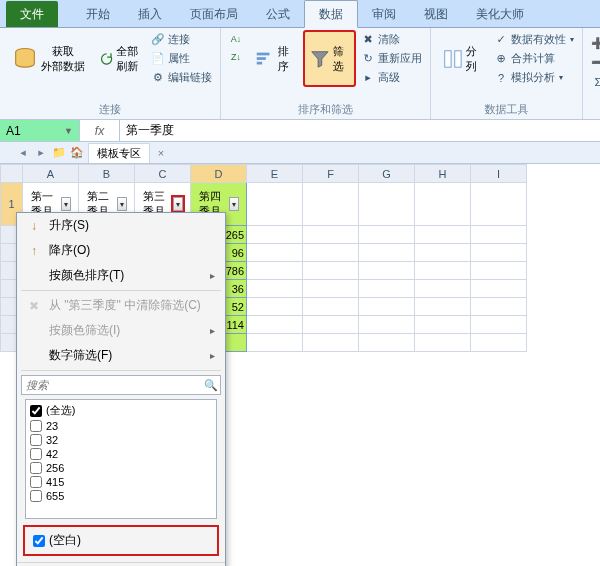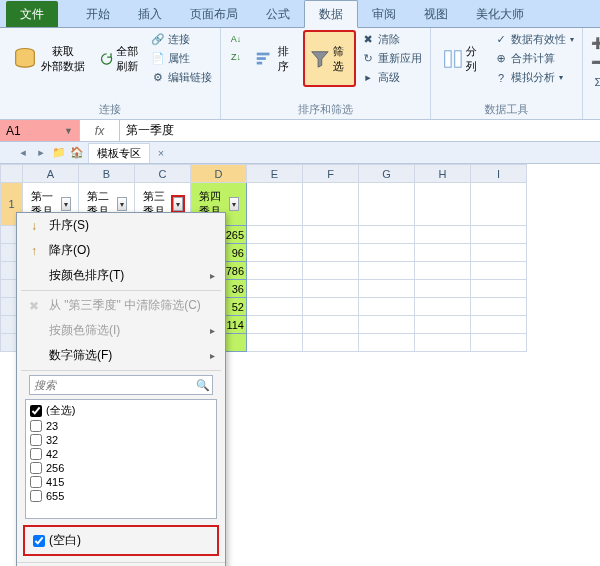--- a/index.html
+++ b/index.html
@@ -21,21 +21,21 @@
 .ribbon-btn-big.highlight.marked { outline: 2px solid #d21c1c; outline-offset: -1px; }
 .ribbon-icon { width: 28px; height: 28px; display: flex; align-items: center; justify-content: center; }
 .ribbon-icon svg { width: 100%; height: 100%; }
 .ribbon-small { display: flex; align-items: center; gap: 3px; padding: 1px 2px; cursor: pointer; font-size: 11px; color: #3b5770; white-space: nowrap; }
 .ribbon-small .si { width: 14px; height: 14px; display: inline-flex; align-items: center; justify-content: center; }
 .ribbon-col { display: flex; flex-direction: column; gap: 2px; }
 .dropdown-arrow::after { content: "▾"; font-size: 8px; color: #3b5770; margin-left: 1px; }
 
 
 .formula-bar { display: flex; height: 22px; border-bottom: 1px solid #b8c9de; font-size: 12px; align-items: stretch; }
-.namebox { width: 80px; border-right: 1px solid #b8c9de; display: flex; align-items: center; padding: 0 6px; background: #fca5a5; }
+.namebox { width: 80px; border-right: 1px solid #b8c9de; display: flex; align-items: center; padding: 0 6px; background: #86efac; }
 .namebox-arrow { margin-left: auto; font-size: 9px; color: #666; }
 .fx-cell { width: 40px; display: flex; align-items: center; justify-content: center; gap: 2px; border-right: 1px solid #b8c9de; color: #666; font-style: italic; }
 .formula-input { flex: 1; display: flex; align-items: center; padding: 0 6px; background: #fff; }
 
 
 .tabstrip { display: flex; align-items: center; height: 22px; background: #e9f0f9; border-bottom: 1px solid #b8c9de; font-size: 11px; padding-left: 16px; gap: 4px; }
 .tabstrip .mini-icon { width: 14px; height: 14px; display: inline-flex; align-items: center; justify-content: center; color: #6b7f96; }
 
 
 .grid-wrap { position: relative; }
@@ -52,21 +52,21 @@
 .filterbtn { width: 14px; height: 14px; background: linear-gradient(#fefefe,#e0e0e0); border: 1px solid #9aa5b3; display: flex; align-items: center; justify-content: center; font-size: 8px; color: #333; }
 .filterbtn.marked { outline: 2px solid #d21c1c; }
 .grid td.selcol { background: #bef264; border: 1px solid #7aa0c8; }
 
 
 .filter-panel { position: absolute; left: 16px; top: 212px; width: 210px; background: #f4f4f4; border: 1px solid #8a9aad; box-shadow: 2px 2px 6px rgba(0,0,0,0.25); font-size: 12px; z-index: 10; }
 .fp-item { display: flex; align-items: center; gap: 8px; padding: 4px 10px; cursor: pointer; }
 .fp-item.disabled { color: #a0a0a0; cursor: default; }
 .fp-item .fi { width: 14px; text-align: center; }
 .fp-sep { height: 1px; background: #d6d6d6; margin: 2px 4px; }
-.fp-search { margin: 4px 12px; display: flex; align-items: center; border: 1px solid #a8b4c4; background: #fff; height: 20px; }
+.fp-search { margin: 4px 4px; display: flex; align-items: center; border: 1px solid #a8b4c4; background: #fff; height: 20px; }
 .fp-search input { flex: 1; border: none; outline: none; font-size: 11px; padding: 0 4px; font-style: italic; color: #888; }
 .fp-search .mag { width: 16px; color: #5b7aa0; font-size: 11px; }
 .fp-list { margin: 2px 8px 6px; border: 1px solid #a8b4c4; background: #fff; height: 120px; overflow: auto; padding: 2px; font-size: 11px; }
 .fp-check { display: flex; align-items: center; gap: 4px; padding: 1px 2px; }
 .fp-check input { width: 12px; height: 12px; }
 .fp-marked { border: 2px solid #d21c1c; padding: 4px 6px; margin: 0 6px 6px; }
 .fp-buttons { display: flex; justify-content: flex-end; gap: 10px; padding: 8px 12px; border-top: 1px solid #d6d6d6; }
 .arrow-right::after { content: "▸"; margin-left: auto; font-size: 10px; color: #666; }
 </style>
 </head>

